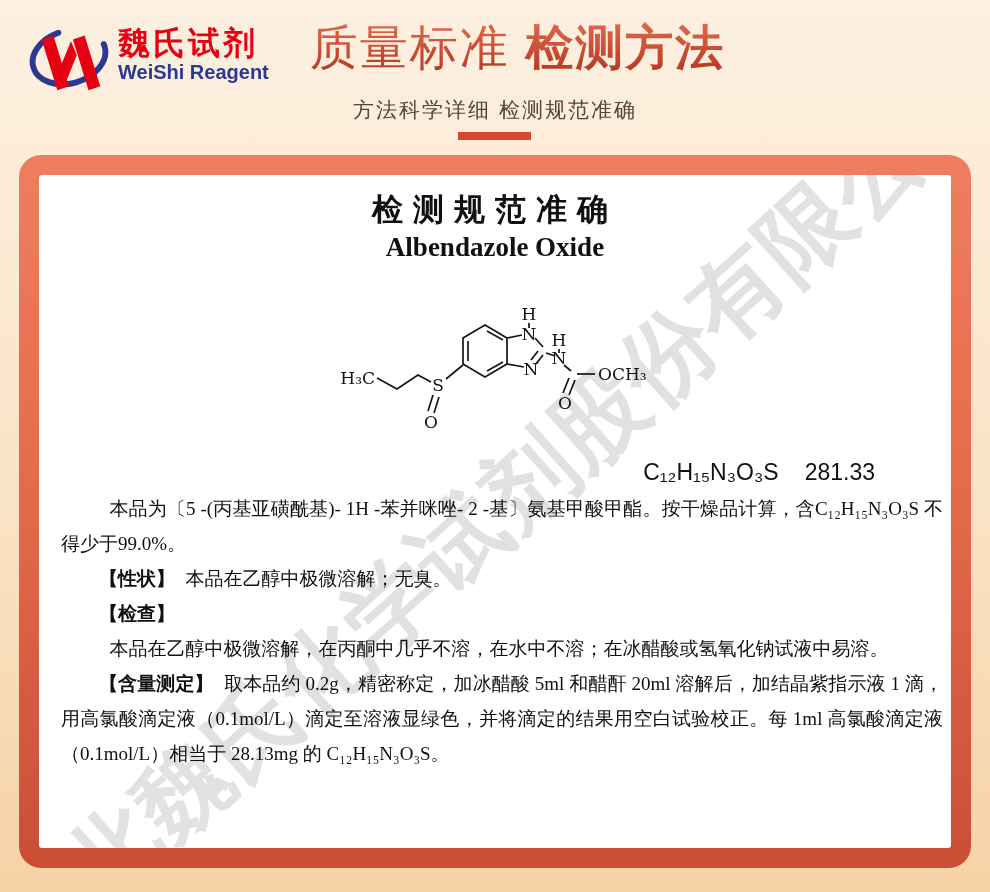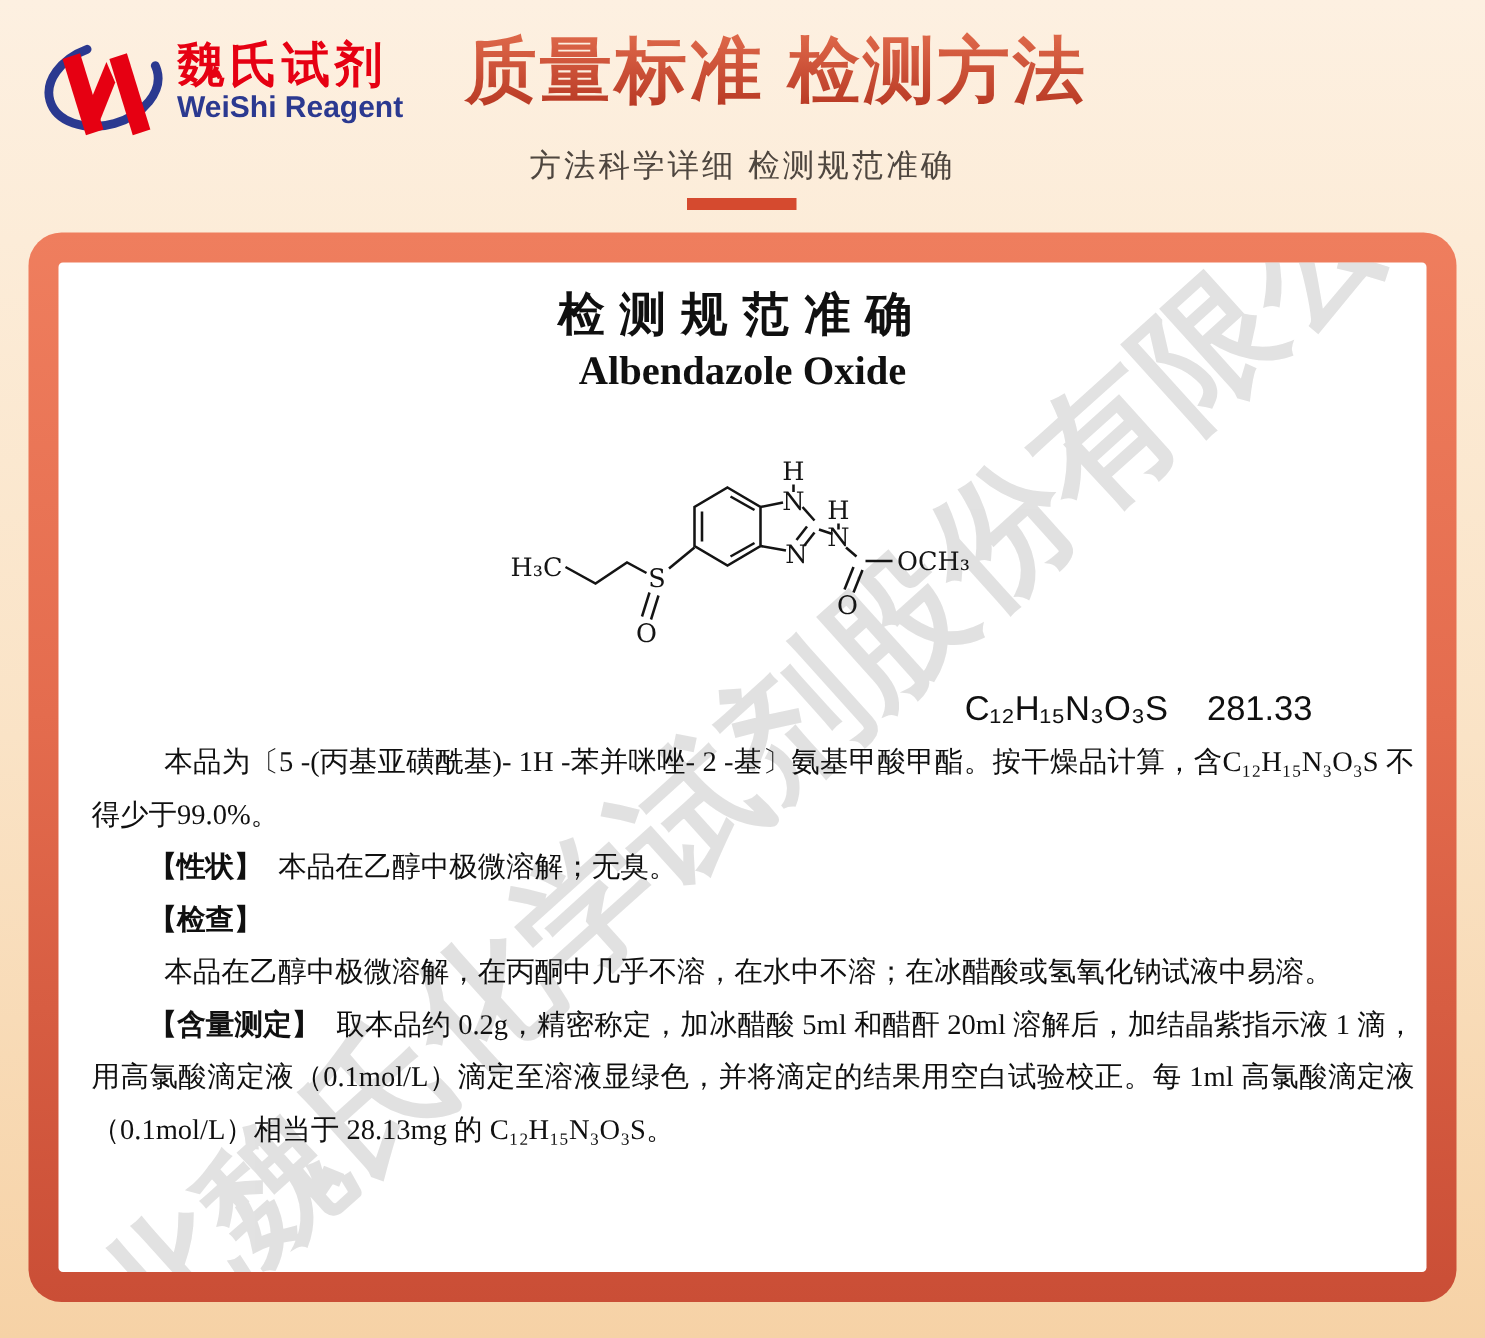--- a/index.html
+++ b/index.html
@@ -12,21 +12,21 @@
   .header{position:absolute;left:0;top:0;width:990px;height:150px;}
   .logo{position:absolute;left:28px;top:14px;display:flex;align-items:flex-start;}
   .logo-mark{width:82px;height:84px;}
   .logo-text{margin-left:8px;margin-top:12px;}
   .logo-cn{font-size:32px;font-weight:900;color:#e60012;letter-spacing:3px;line-height:34px;}
   .logo-en{font-size:20px;font-weight:700;color:#2b3990;line-height:24px;}
   .main-title{position:absolute;left:0;top:20px;width:100%;text-align:center;
     font-size:48px;line-height:56px;letter-spacing:2px;color:#c04129;
     background:linear-gradient(180deg,#e06b4c 0%,#b93a25 90%);
     -webkit-background-clip:text;background-clip:text;-webkit-text-fill-color:transparent;}
-  .title-light{font-weight:700;margin-left:45px;}
+  .title-light{font-weight:400;margin-left:45px;}
   .title-bold{font-weight:900;}
   .subtitle{position:absolute;left:0;top:96px;width:100%;text-align:center;
     font-size:21px;color:#4e463f;letter-spacing:2px;}
   .title-dash{position:absolute;left:458px;top:132px;width:73px;height:8px;background:#d54a2f;}
   
   .card{position:absolute;left:19px;top:155px;width:952px;height:713px;
     border-radius:22px;padding:20px;box-sizing:border-box;
     background:linear-gradient(180deg,#ef7e5e 0%,#e46c4e 45%,#ca4e36 100%);}
   .card-inner{position:relative;width:100%;height:100%;background:#ffffff;
     border-radius:3px;overflow:hidden;}

